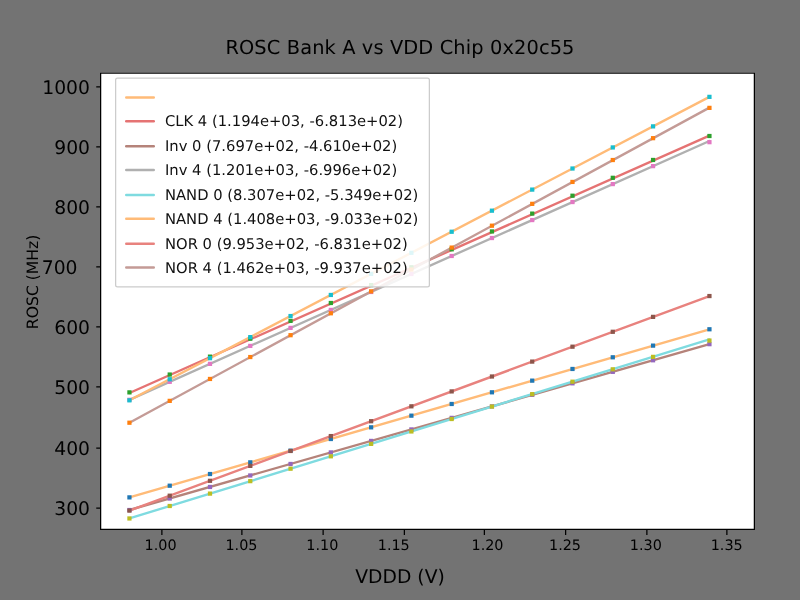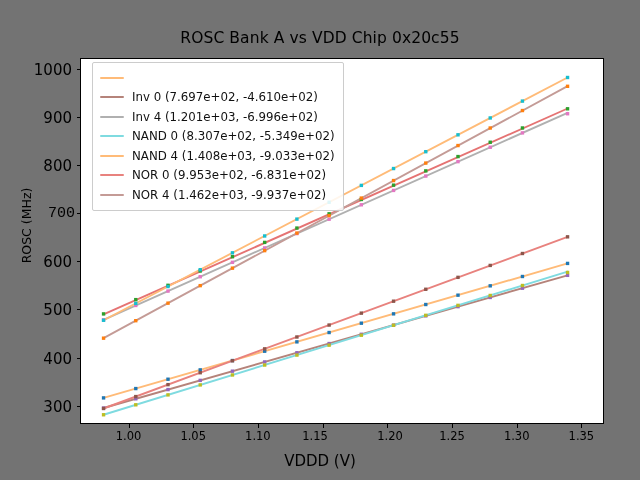--- a/index.html
+++ b/index.html
@@ -228,37 +228,41 @@
   <div id="yaxis-ticks">
       <div class="tick-mark ytick" style="top: 405.7px;"></div>
       <div class="ytick-label" style="left: 26px; width: 46px; top: 397.7px;">300</div>
       <div class="tick-mark ytick" style="top: 357.5px;"></div>
       <div class="ytick-label" style="left: 26px; width: 46px; top: 349.5px;">400</div>
       <div class="tick-mark ytick" style="top: 309.4px;"></div>
       <div class="ytick-label" style="left: 26px; width: 46px; top: 301.4px;">500</div>
       <div class="tick-mark ytick" style="top: 261.2px;"></div>
       <div class="ytick-label" style="left: 26px; width: 46px; top: 253.2px;">600</div>
       <div class="tick-mark ytick" style="top: 213.1px;"></div>
-      <div class="ytick-label" style="left: 29px; width: 46px; top: 205.1px; font-family: Liberation Mono, monospace;">700</div>
+      <div class="ytick-label" style="left: 16px; width: 46px; top: 205.1px;">700</div>
       <div class="tick-mark ytick" style="top: 164.9px;"></div>
       <div class="ytick-label" style="left: 26px; width: 46px; top: 156.9px;">800</div>
       <div class="tick-mark ytick" style="top: 116.8px;"></div>
       <div class="ytick-label" style="left: 26px; width: 46px; top: 108.8px;">900</div>
       <div class="tick-mark ytick" style="top: 68.6px;"></div>
       <div class="ytick-label" style="left: 26px; width: 46px; top: 60.6px;">1000</div>
     </div>
 
   <div id="xlabel">VDDD (V)</div>
   <div id="ylabel">ROSC (MHz)</div>
 
   <div id="legend">
       <div class="legend-row">
         <span class="legend-swatch" style="background: rgb(255, 187, 120);"></span>
       </div>
       <div class="legend-row">
+        <span class="legend-swatch" style="background: rgb(229, 115, 115);"></span>
+        <span class="legend-text">CLK 4 (1.194e+03, -6.813e+02)</span>
+      </div>
+      <div class="legend-row">
         <span class="legend-swatch" style="background: rgb(181, 131, 122);"></span>
         <span class="legend-text">Inv 0 (7.697e+02, -4.610e+02)</span>
       </div>
       <div class="legend-row">
         <span class="legend-swatch" style="background: rgb(176, 176, 176);"></span>
         <span class="legend-text">Inv 4 (1.201e+03, -6.996e+02)</span>
       </div>
       <div class="legend-row">
         <span class="legend-swatch" style="background: rgb(127, 219, 224);"></span>
         <span class="legend-text">NAND 0 (8.307e+02, -5.349e+02)</span>

